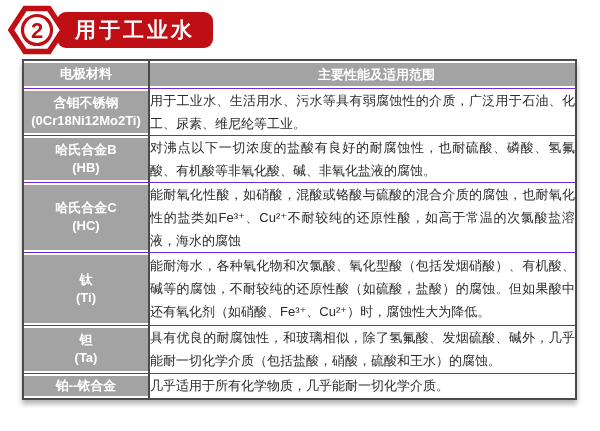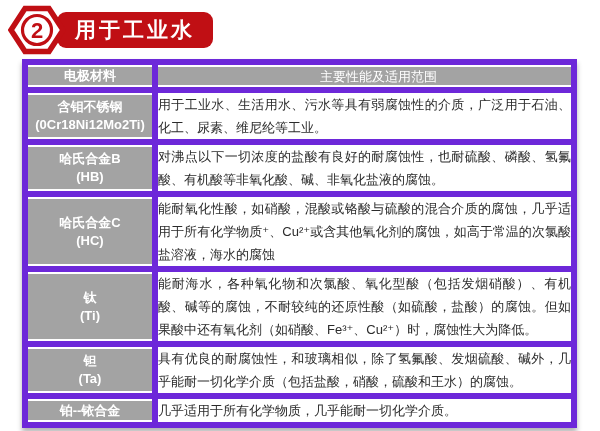--- a/index.html
+++ b/index.html
@@ -27,21 +27,21 @@
   
   table.sel {
     border-collapse:collapse;
     margin:4px 0 0 22px;
     width:555px;
     table-layout:fixed;
     border:2px solid #4b4b4b;
     box-shadow:0 4px 5px rgba(0,0,0,0.30);
     background:#ffffff;
   }
-  table.sel td { border:6px solid #6d28d9; padding:0; vertical-align:middle; }
+  table.sel td { border:1px solid #6d28d9; padding:0; vertical-align:middle; }
   td.mat-cell {
     width:124px; position:relative;
     border-right:2px solid #4b4b4b !important;
     background:#ffffff;
   }
   td.mat-cell .mat {
     position:absolute; top:2px; bottom:2px; left:0; right:0;
     background:#a3a3a3;
     display:flex; flex-direction:column; align-items:center; justify-content:center;
     color:#ffffff; font-size:13px; font-weight:bold;
@@ -50,21 +50,21 @@
   td.desc-cell {
     padding:2px 8px 2px 10px;
     color:#2b2b2b; font-size:13px; line-height:23px;
     text-align:left; text-align:justify;
   }
   td.desc-cell.hdrcell { padding:0; position:relative; }
   td.desc-cell.hdrcell .mat {
     position:absolute; top:2px; bottom:2px; left:0; right:0;
     background:#a3a3a3;
     display:flex; align-items:center; justify-content:center;
-    color:#ffffff; font-size:13px; font-weight:normal; text-align:center;padding-left:28px;
+    color:#ffffff; font-size:13px; font-weight:bold; text-align:center;padding-left:28px;
   }
   tr.rh  { height:28px; }
   tr.r0  { height:47px;margin-top:8px; }
   tr.r1  { height:44px;padding-left:48px; }
   tr.r2  { height:70px; }
   tr.r3  { height:73px; }
   tr.r4  { height:48px; }
   tr.r5  { height:26px; }
   tr.r6  { height:26px;padding-left:25px; }
 </style>
@@ -105,21 +105,21 @@
 (HB)</div>
       </td>
       <td class="desc-cell">对沸点以下一切浓度的盐酸有良好的耐腐蚀性，也耐硫酸、磷酸、氢氟酸、有机酸等非氧化酸、碱、非氧化盐液的腐蚀。</td>
     </tr>
 
     <tr class="r2">
       <td class="mat-cell">
         <div class="mat">哈氏合金C
 (HC)</div>
       </td>
-      <td class="desc-cell">能耐氧化性酸，如硝酸，混酸或铬酸与硫酸的混合介质的腐蚀，几乎适用于所有化学物质⁺、Cu²⁺或含其他氧化剂的腐蚀，如高于常温的次氯酸盐溶液，海水的腐蚀</td>
+      <td class="desc-cell">能耐氧化性酸，如硝酸，混酸或铬酸与硫酸的混合介质的腐蚀，也耐氧化性的盐类如Fe³⁺、Cu²⁺不耐较纯的还原性酸，如高于常温的次氯酸盐溶液，海水的腐蚀</td>
     </tr>
 
     <tr class="r3">
       <td class="mat-cell">
         <div class="mat">钛
 (Ti)</div>
       </td>
       <td class="desc-cell">能耐海水，各种氧化物和次氯酸、氧化型酸（包括发烟硝酸）、有机酸、碱等的腐蚀，不耐较纯的还原性酸（如硫酸，盐酸）的腐蚀。但如果酸中还有氧化剂（如硝酸、Fe³⁺、Cu²⁺）时，腐蚀性大为降低。</td>
     </tr>
 

